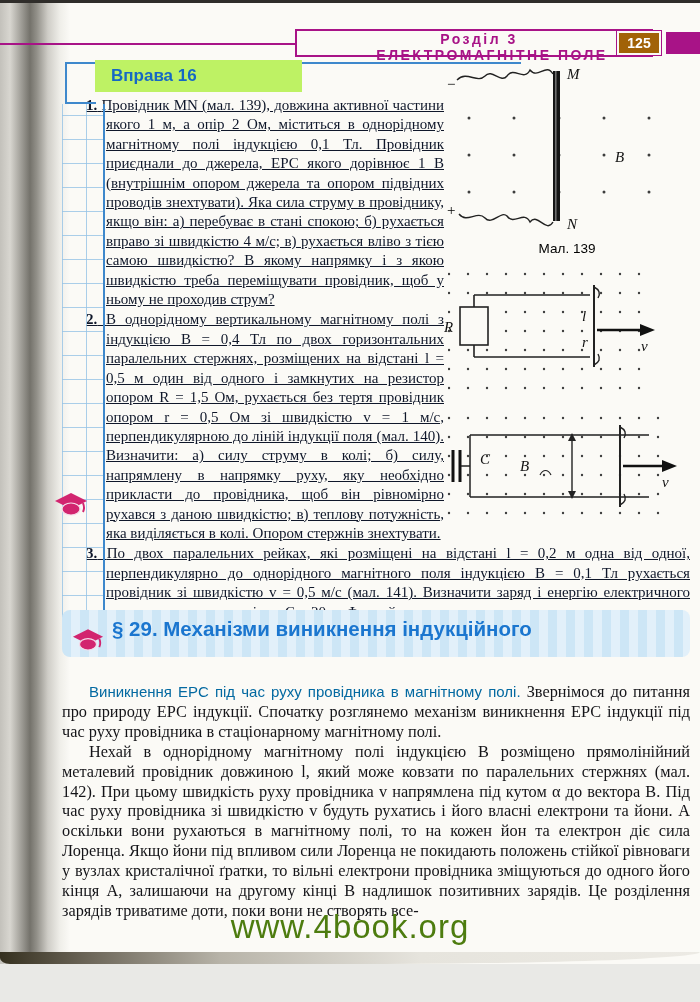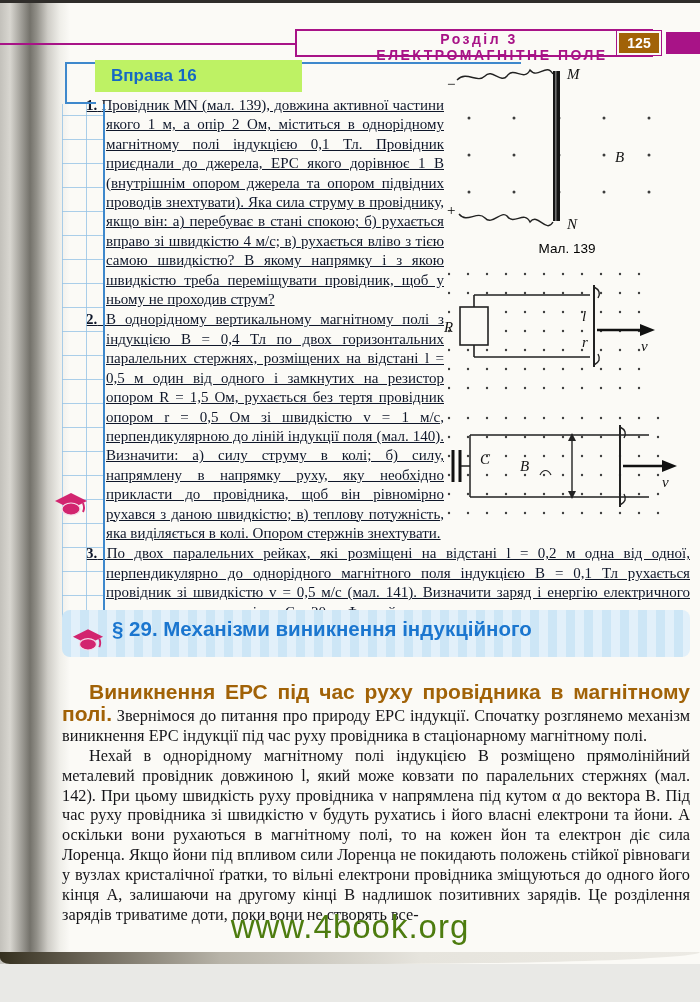--- a/index.html
+++ b/index.html
@@ -49,21 +49,21 @@
 
   
   .sec-box{position:absolute;left:62px;top:610px;width:628px;height:47px;border-radius:8px;
      background:repeating-linear-gradient(90deg,#cde6f6 0 9px,#e2f0fa 9px 18px);}
   .sec-cap{position:absolute;left:10px;top:18px;}
   .sec-heading{position:absolute;left:50px;top:6px;font-family:"Liberation Sans",sans-serif;
      font-weight:700;font-size:20.5px;line-height:26px;color:#1b76cf;}
   .bodytext{position:absolute;left:62px;top:682px;width:628px;font-size:16.3px;line-height:19.9px;
      color:#141418;text-align:justify;}
   .bodytext p{margin:0;text-indent:27px;}
-  .lead{font-family:"Liberation Sans",sans-serif;font-weight:700;color:#a16207;font-size:21px;}
+  .lead{font-family:"Liberation Sans",sans-serif;font-weight:400;color:#0369a1;font-size:15px;}
   .watermark{position:absolute;left:0;top:908px;width:700px;text-align:center;
      font-family:"Liberation Sans",sans-serif;font-size:33px;color:#4d7c0f;letter-spacing:1px;}
 
   svg text{font-family:"Liberation Serif",serif;}
   .varlbl{font-style:italic;font-size:15px;fill:#111;}
 </style>
 </head>
 <body>
 
 <div class="stage">

